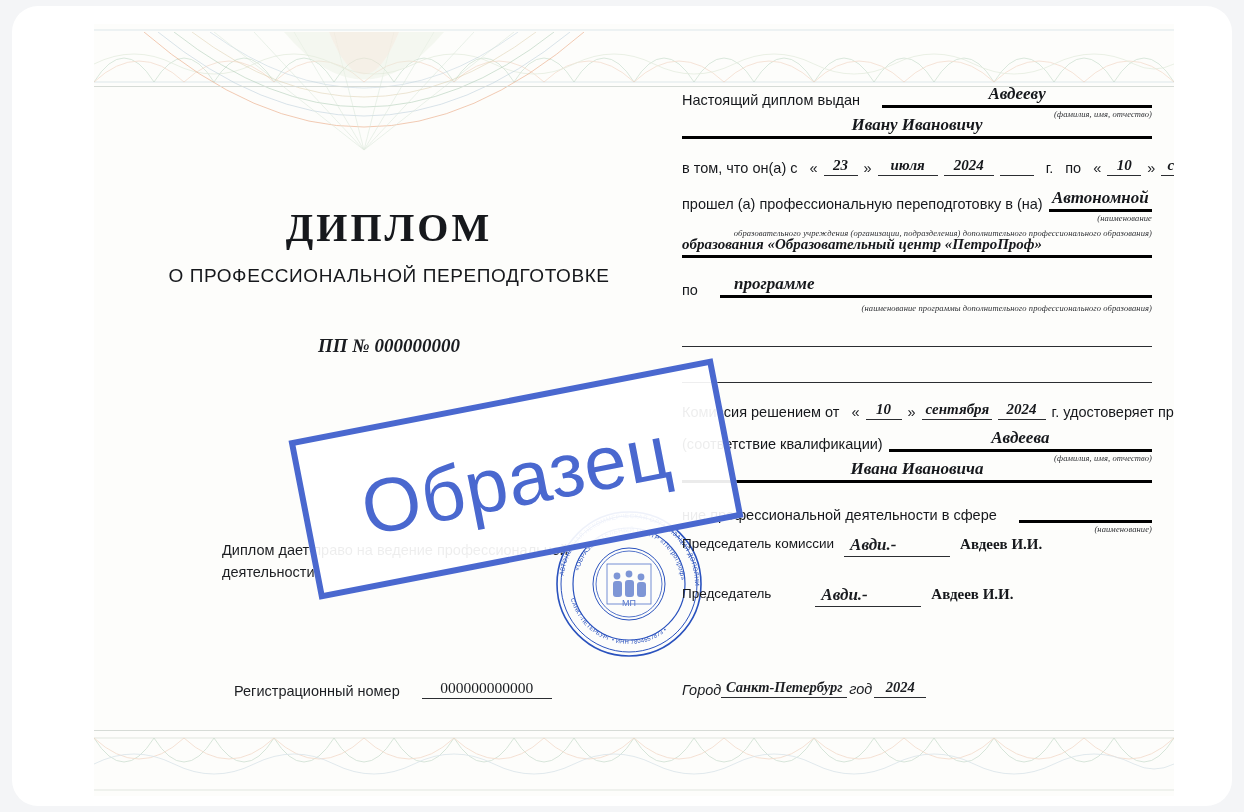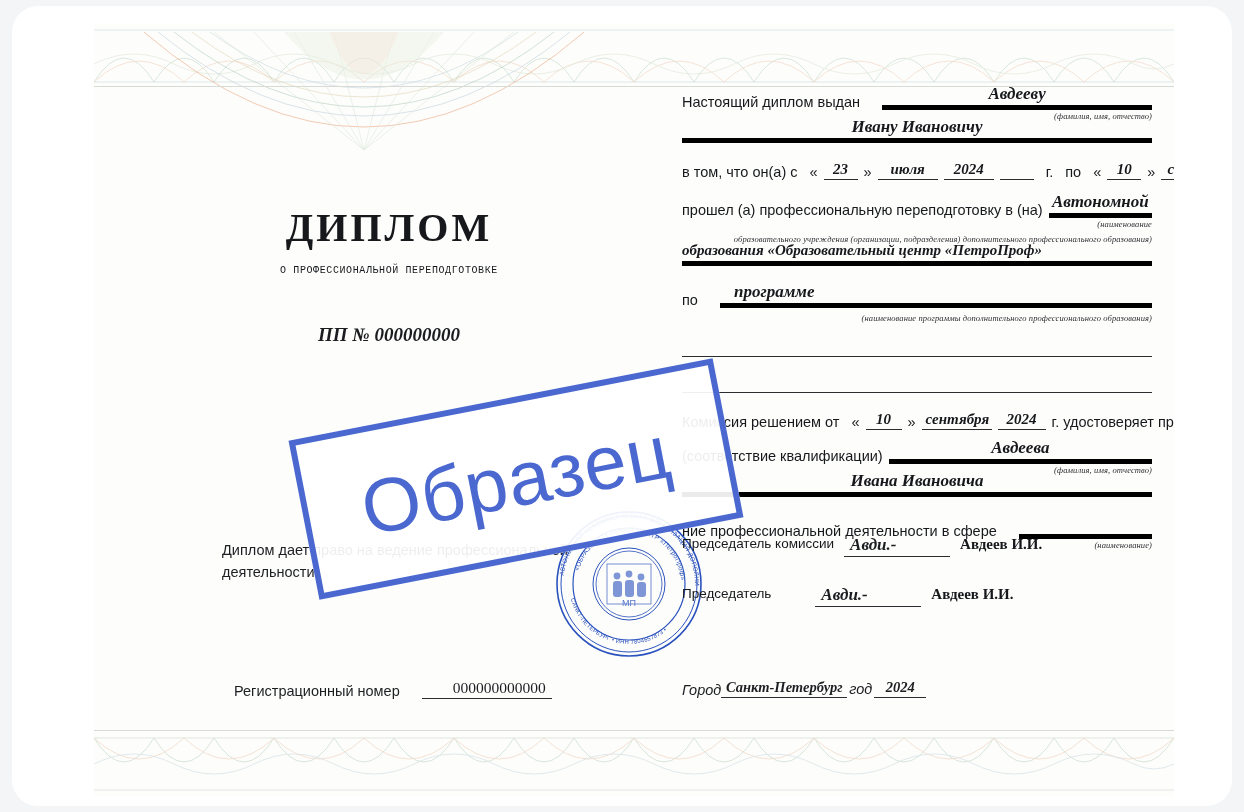--- a/index.html
+++ b/index.html
@@ -79,22 +79,22 @@
   }
   .title-main {
     font-family: "Liberation Serif", serif;
     font-weight: bold;
     font-size: 40px;
     letter-spacing: 3px;
     color: #16181c;
   }
   .title-sub {
     margin-top: 14px;
-    font-family: Liberation Mono, monospace;
-    font-size: 10px;
+    font-family: Liberation Sans, sans-serif;
+    font-size: 19px;
     letter-spacing: 0.6px;
     color: #16181c;
   }
   .doc-number {
     margin-top: 48px;
     font-family: "Liberation Serif", serif;
     font-weight: bold;
     font-style: italic;
     font-size: 19px;
     color: #1a1c20;
@@ -121,21 +121,21 @@
     display: flex;
     align-items: flex-end;
     gap: 22px;
   }
   .reg-value {
     font-family: "Liberation Serif", serif;
     font-size: 15.5px;
     border-bottom: 1px solid #2b2d31;
     padding: 0 6px 1px 6px;
     min-width: 118px;
-    text-align: right;
+    text-align: center;
   }
 
   .city-block {
     position: absolute;
     left: 588px;
     top: 655px;
     font-family: "Liberation Sans", sans-serif;
     font-size: 14.5px;
     color: #1c1e22;
     display: flex;
@@ -168,21 +168,21 @@
   .row {
     position: relative;
     display: flex;
     align-items: flex-end;
     white-space: nowrap;
     gap: 6px;
   }
 
   .fill {
     flex: 1 1 auto;
-    border-bottom: 5px solid #000000;
+    border-bottom: 3px solid #000000;
     position: relative;
     min-height: 19px;
   }
   .fill .hand {
     position: absolute;
     left: 0; right: 0;
     bottom: 1px;
     text-align: center;
   }
   .hand {

